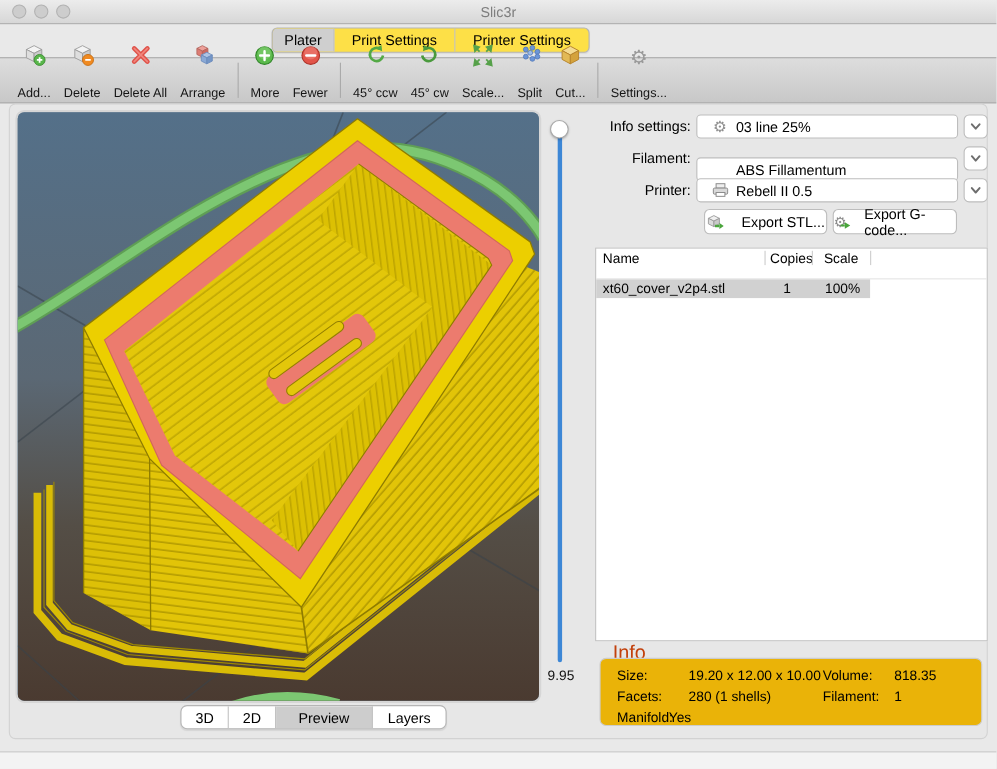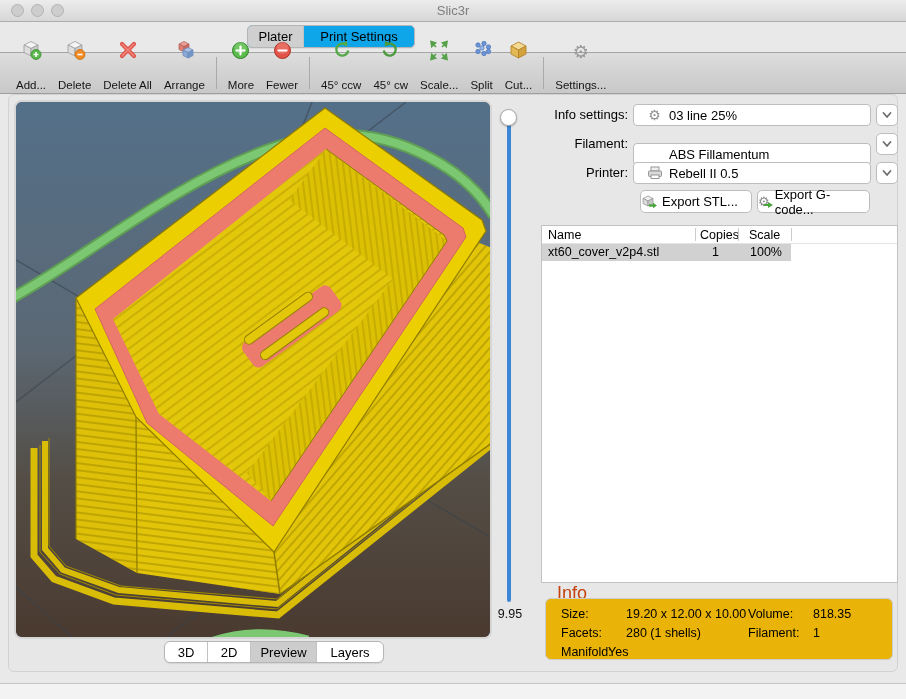--- a/index.html
+++ b/index.html
@@ -18,21 +18,21 @@
     border-bottom:1px solid #adadad;
   }
   .traffic{ position:absolute; top:4px; width:13px; height:13px; border-radius:50%;
     background:#cdcdcd; border:1px solid #b2b2b2; }
   .t1{left:11px}.t2{left:31px}.t3{left:51px}
   .win-title{ position:absolute; top:3px; left:0; width:100%; text-align:center;
     font-size:13px; color:#7e7e7e; }
   
   .tabbar{ position:absolute; top:25px; left:247px; display:flex;
     border:1px solid #b5b5b5; border-radius:5px; overflow:hidden;
-    background:#0ea5e9; height:23px; box-shadow:0 1px 1px rgba(0,0,0,.06); }
+    background:#fde047; height:23px; box-shadow:0 1px 1px rgba(0,0,0,.06); }
   .tab{ font-size:13px; color:#000; padding:3px 0 0 0; text-align:center; cursor:default;
     border-right:1px solid #c2c2c2; }
   .tab:last-child{ border-right:none; }
   .tab.sel{ background:#cfcfcf; }
   
   .toolbar{ position:absolute; left:0; top:52px; width:906px; height:42px;
     background:linear-gradient(#dddddd,#c8c8c8);
     border-top:1px solid #a6a6a6; border-bottom:1px solid #9e9e9e;
     display:flex; align-items:flex-end; padding:0 0 2px 10px; }
   .tb-item{ display:flex; flex-direction:column; align-items:center; justify-content:flex-end;
@@ -67,26 +67,26 @@
   .fieldlabel{ position:absolute; width:90px; text-align:right; font-size:13px; color:#000; }
   .field{ position:absolute; left:633px; width:238px; height:22px; background:#fff;
     border:1px solid #bdbdbd; border-radius:4px; display:flex; align-items:center;
     padding-left:12px; font-size:13px; color:#000; }
   .field .fic{ width:17px; height:16px; margin-right:6px; display:flex; align-items:center; justify-content:center; }
   .field .gear-sm{ font-size:14px; line-height:14px; color:#8f8f8f; }
   .chevbtn{ position:absolute; left:876px; width:22px; height:22px; background:#fff;
     border:1px solid #bdbdbd; border-radius:5px; display:flex; align-items:center; justify-content:center; }
   .exportbtn{ position:absolute; top:190px; height:23px; background:#fff;
     border:1px solid #bdbdbd; border-radius:5px; display:flex; align-items:center;
-    gap:5px; font-size:13px; color:#000; }
+    justify-content:center; gap:16px; font-size:13px; color:#000; }
   .gear-exp{ font-size:13px; line-height:13px; color:#8a8a8a; }
   
   .objtable{ position:absolute; left:541px; top:225px; width:357px; height:358px;
     background:#fff; border:1px solid #c2c2c2; }
-  .th-row{ position:relative; height:18px; border-bottom:1px solid #e4e4e4; font-size:12.5px; color:#000; }
+  .th-row{ position:relative; height:28px; border-bottom:1px solid #e4e4e4; font-size:12.5px; color:#000; }
   .th{ position:absolute; top:2px; }
   .th-sep{ position:absolute; top:2px; width:1px; height:13px; background:#cccccc; }
   .trow{ position:relative; height:17px; font-size:12.5px; color:#000; }
   .trow.sel{ background:#d1d1d1; width:249px; }
   .td{ position:absolute; top:1px; }
   
   .info-title{ position:absolute; left:557px; top:583px; font-size:18px; color:#c2410c; }
   .infobox{ position:absolute; left:545px; top:598px; width:348px; height:62px;
     background:#eab308; border:1px solid #cccccc; border-radius:6px; font-size:12.5px; color:#000; }
   .ikey{ position:absolute; } .ival{ position:absolute; }
@@ -100,20 +100,21 @@
 <div class="titlebar">
   <div class="traffic t1"></div>
   <div class="traffic t2"></div>
   <div class="traffic t3"></div>
   <div class="win-title">Slic3r</div>
 </div>
 
 <div class="tabbar">
   <div class="tab sel" style="width:56px">Plater</div>
   <div class="tab" style="width:110px">Print Settings</div>
+  <div class="tab" style="width:121px">Printer Settings</div>
 </div>
 
 <div class="toolbar">
 
   <div class="tb-item">
     <span class="ic">
       <svg width="24" height="23" viewBox="0 0 24 23">
         <polygon points="5,7 12,3.5 19,7 12,10.5" fill="#f4f4f4" stroke="#9a9a9a" stroke-width="0.8"></polygon>
         <polygon points="5,7 12,10.5 12,18 5,14.5" fill="#dedede" stroke="#9a9a9a" stroke-width="0.8"></polygon>
         <polygon points="19,7 12,10.5 12,18 19,14.5" fill="#cbcbcb" stroke="#9a9a9a" stroke-width="0.8"></polygon>
@@ -355,21 +356,21 @@
 </svg>
 </div>
 
 <div class="slider-track"></div>
 <div class="slider-knob"></div>
 <div class="slider-value">9.95</div>
 
 <div class="viewtabs">
   <div class="vtab" style="width:43px">3D</div>
   <div class="vtab" style="width:43px">2D</div>
-  <div class="vtab sel" style="width:66px">Preview</div>
+  <div class="vtab sel" style="width:88px">Preview</div>
   <div class="vtab" style="width:66px">Layers</div>
 </div>
 
 <div class="fieldlabel" style="left:538px; top:107px">Info settings:</div>
 <div class="field" style="top:104px">
   <span class="fic">
       <span class="gear-sm">⚙</span>
     </span>
   <span>03 line 25%</span>
 </div>

